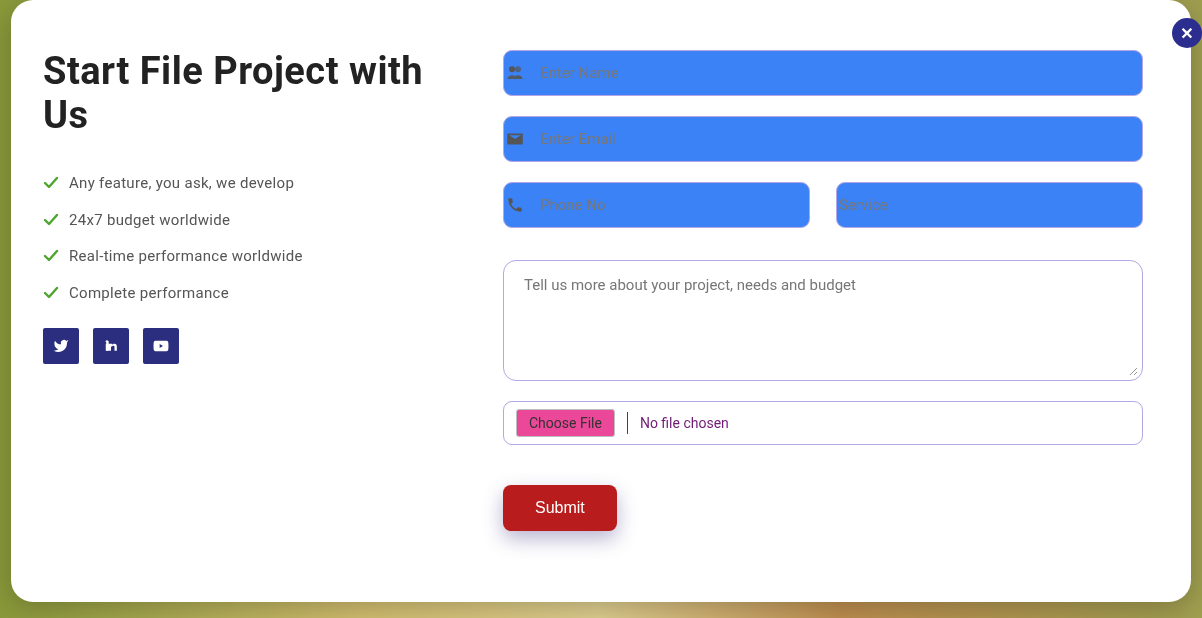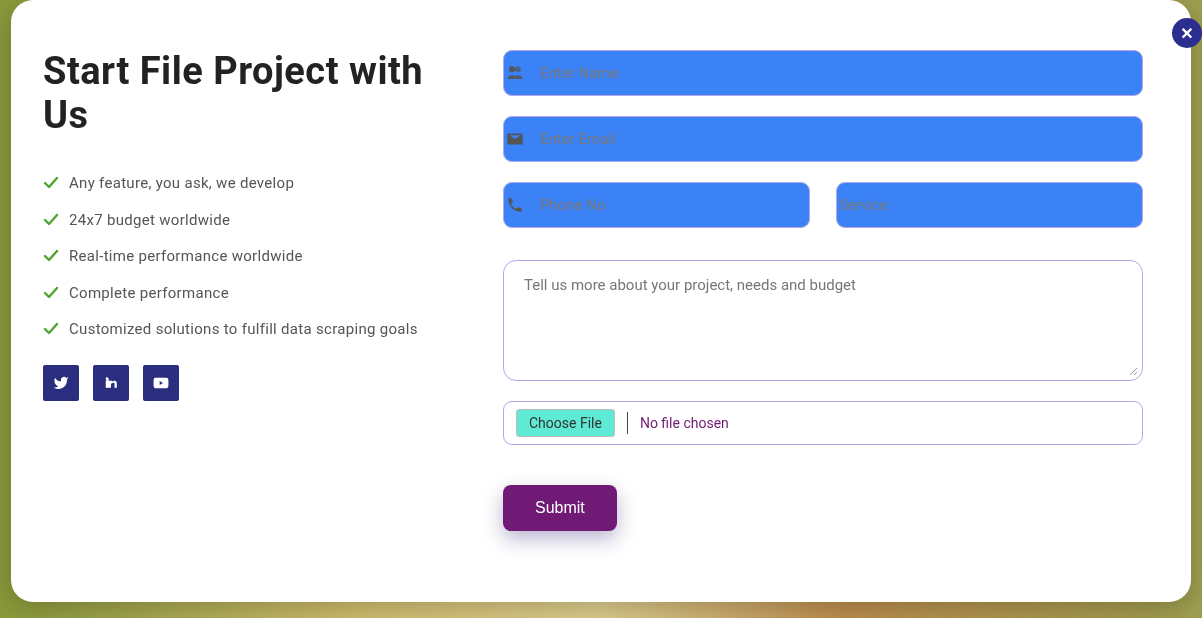--- a/index.html
+++ b/index.html
@@ -158,40 +158,40 @@
   }
   .file-field {
     border: 1.5px solid #b3a7e5;
     border-radius: 9px;
     padding: 7px 12px;
     display: flex;
     align-items: center;
     margin-bottom: 40px;
   }
   .choose-btn {
-    background: #5eead4;
+    background: #ec4899;
     border: 1px solid #bdbdbd;
     border-radius: 3px;
     padding: 5px 12px;
     font-size: 14px;
     color: #333;
     cursor: pointer;
     margin-right: 12px;
   }
   .file-sep {
     border-left: 1px solid #444;
     height: 22px;
     margin-right: 12px;
   }
   .file-label {
     font-size: 14px;
     color: #701a75;
   }
   .submit-btn {
-    background: #701a75;
+    background: #b91c1c;
     color: #fff;
     border: none;
     border-radius: 8px;
     padding: 14px 32px;
     font-size: 16px;
     font-weight: 500;
     cursor: pointer;
     box-shadow: 0 8px 20px rgba(58,46,122,0.35);
   }
 </style>
@@ -225,26 +225,20 @@
             <path d="M2 8l4 4 8-9" stroke="#4ea52e" stroke-width="2.4" fill="none" stroke-linecap="round" stroke-linejoin="round"></path>
           </svg>
         <span>Real-time performance worldwide</span>
       </li>
       <li>
         <svg class="check" width="16" height="16" viewBox="0 0 16 16">
             <path d="M2 8l4 4 8-9" stroke="#4ea52e" stroke-width="2.4" fill="none" stroke-linecap="round" stroke-linejoin="round"></path>
           </svg>
         <span>Complete performance</span>
       </li>
-      <li>
-        <svg class="check" width="16" height="16" viewBox="0 0 16 16">
-            <path d="M2 8l4 4 8-9" stroke="#4ea52e" stroke-width="2.4" fill="none" stroke-linecap="round" stroke-linejoin="round"></path>
-          </svg>
-        <span>Customized solutions to fulfill data scraping goals</span>
-      </li>
     </ul>
 
     <div class="socials">
       <div class="social">
         <svg width="16" height="16" viewBox="0 0 24 24" fill="#fff">
             <path d="M23 3a10.9 10.9 0 01-3.14 1.53A4.48 4.48 0 0012 8.5v1A10.66 10.66 0 013 4s-4 9 5 13a11.64 11.64 0 01-7 2c9 5 20 0 20-11.5a4.5 4.5 0 00-.08-.83A7.72 7.72 0 0023 3z"></path>
           </svg>
       </div>
       <div class="social">
         <svg width="14" height="14" viewBox="0 0 24 24" fill="#fff">

